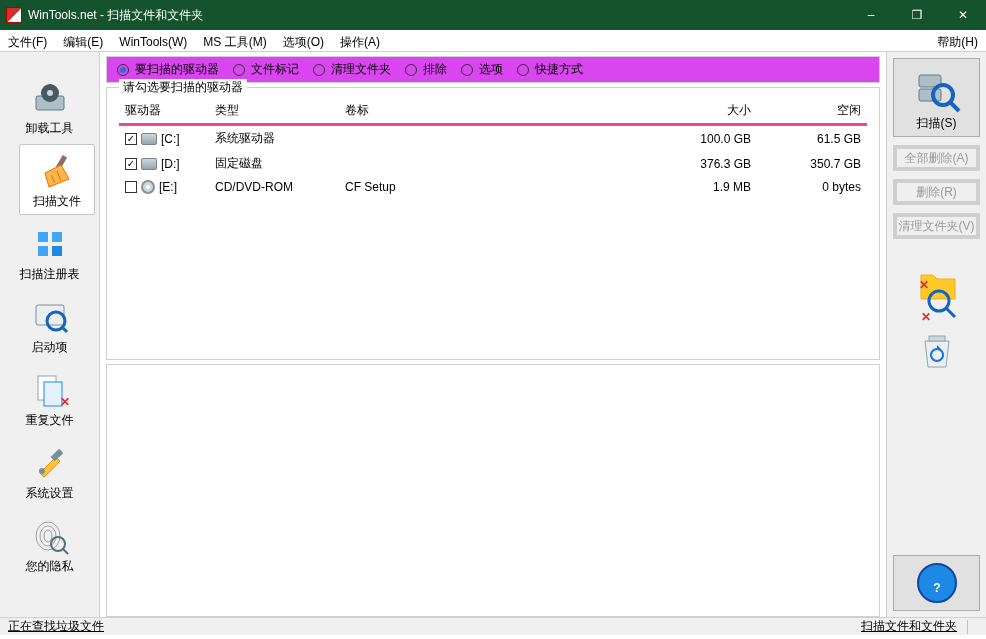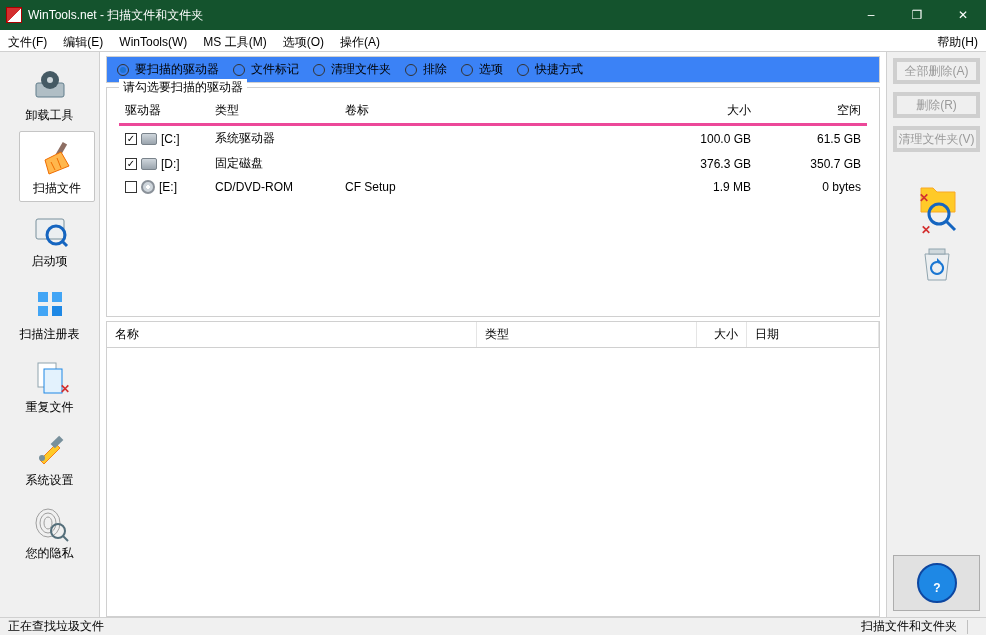--- a/index.html
+++ b/index.html
@@ -14,31 +14,31 @@
 
 
 .menubar { height: 22px; background: #fff; border-bottom: 1px solid #d0d0d0; display: flex; align-items: stretch; }
 .menuitem { padding: 12px 8px; display: flex; align-items: center; }
 .menu-spacer { flex: 1; }
 
 
 .client { height: calc(100% - 30px - 22px - 22px); display: flex; }
 
 
-.sidebar { width: 100px; background: #f0f0f0; border-right: 1px solid #d0d0d0; padding: 6px 4px; display: flex; flex-direction: column; gap: 2px; }
+.sidebar { width: 100px; background: #f0f0f0; border-right: 1px solid #d0d0d0; padding: 19px 4px; display: flex; flex-direction: column; gap: 2px; }
 .side-item { display: flex; flex-direction: column; align-items: center; padding: 6px 0 4px; border: 1px solid transparent; border-radius: 2px; }
 .side-item.selected { background: #fff; border: 1px solid #c5c5c5; margin-left: 15px; }
 .side-icon { width: 40px; height: 40px; margin-bottom: 2px; display: flex; align-items: center; justify-content: center; }
 .side-label { font-size: 12px; text-align: center; }
 
 
 .main { flex: 1; display: flex; flex-direction: column; padding: 4px 6px 0 6px; gap: 4px; }
 
 
-.tabs { display: flex; align-items: center; gap: 14px; padding: 4px 10px; border: 1px solid #d0d0d0; background: #3b82f6; }
+.tabs { display: flex; align-items: center; gap: 14px; padding: 4px 10px; border: 1px solid #d0d0d0; background: #d946ef; }
 .tab { display: flex; align-items: center; gap: 6px; }
 .radio { width: 12px; height: 12px; border: 1px solid #333; border-radius: 50%; position: relative; }
 .radio.on::after { content: ""; position: absolute; inset: 2px; border-radius: 50%; background: #1e73d6; }
 
 
 .group { border: 1px solid #d0d0d0; padding: 10px 12px 12px; position: relative; background: #fff; }
 .group-title { position: absolute; top: -9px; left: 12px; background: #fff; padding: 0 4px; }
 .drive-table { width: 100%; border-collapse: collapse; }
 .drive-table th { text-align: left; font-weight: normal; border-bottom: 3px solid #ec4899; padding: 4px 6px; background: #fff; }
 .drive-table th.r, .drive-table td.r { text-align: right; }
@@ -57,21 +57,21 @@
 
 
 .rightpane { width: 100px; background: #f0f0f0; border-left: 1px solid #d0d0d0; padding: 6px; display: flex; flex-direction: column; gap: 8px; align-items: stretch; }
 .rbtn { height: 26px; border: 4px solid #0ea5e9; background: #e1e1e1; display: flex; align-items: center; justify-content: center; }
 .rbtn.disabled { color: #9a9a9a; background: #efefef; border-color: #cfcfcf; }
 .scan-btn { display: flex; flex-direction: column; align-items: center; padding: 8px 0 4px; border: 1px solid #adadad; background: #e1e1e1; }
 .rp-spacer { flex: 1; }
 .ricon { display: flex; justify-content: center; }
 
 
-.statusbar { height: 18px; border-top: 1px solid #d0d0d0; display: flex; align-items: center; padding: 0 8px; font-size: 12px; background: #f0f0f0; }
+.statusbar { height: 18px; border-top: 1px solid #d0d0d0; display: flex; align-items: center; padding: 0 8px; font-size: 12px; background: #f0f0f0; text-decoration: underline; }
 .status-spacer { flex: 1; }
 .status-sep { width: 1px; height: 14px; background: #c0c0c0; margin: 0 10px; }
 
 svg { display: block; }
 </style>
 </head>
 <body>
 
 <div class="titlebar">
   <div class="titlebar-icon"></div>
@@ -120,37 +120,37 @@
             <path d="M8 22 L24 14 L32 28 L12 36 Z" fill="#ffb74d" stroke="#ef6c00"></path>
             <line x1="14" y1="24" x2="18" y2="32" stroke="#ef6c00"></line>
             <line x1="20" y1="20" x2="24" y2="30" stroke="#ef6c00"></line>
           </svg>
       </div>
       <div class="side-label">扫描文件</div>
     </div>
     <div class="side-item">
       <div class="side-icon">
         <svg width="40" height="40">
-            <rect x="6" y="8" width="28" height="20" rx="2" fill="#eceff1" stroke="#78909c"></rect>
-            <circle cx="26" cy="24" r="9" fill="none" stroke="#1565c0" stroke-width="3"></circle>
-            <line x1="32" y1="30" x2="37" y2="35" stroke="#1565c0" stroke-width="3"></line>
-          </svg>
-      </div>
-      <div class="side-label">启动项</div>
-    </div>
-    <div class="side-item">
-      <div class="side-icon">
-        <svg width="40" height="40">
             <rect x="8" y="8" width="10" height="10" fill="#42a5f5"></rect>
             <rect x="22" y="8" width="10" height="10" fill="#42a5f5"></rect>
             <rect x="8" y="22" width="10" height="10" fill="#42a5f5"></rect>
             <rect x="22" y="22" width="10" height="10" fill="#1e88e5"></rect>
           </svg>
       </div>
       <div class="side-label">扫描注册表</div>
+    </div>
+    <div class="side-item">
+      <div class="side-icon">
+        <svg width="40" height="40">
+            <rect x="6" y="8" width="28" height="20" rx="2" fill="#eceff1" stroke="#78909c"></rect>
+            <circle cx="26" cy="24" r="9" fill="none" stroke="#1565c0" stroke-width="3"></circle>
+            <line x1="32" y1="30" x2="37" y2="35" stroke="#1565c0" stroke-width="3"></line>
+          </svg>
+      </div>
+      <div class="side-label">启动项</div>
     </div>
     <div class="side-item">
       <div class="side-icon">
         <svg width="40" height="40">
             <rect x="8" y="6" width="18" height="24" fill="#fff" stroke="#90a4ae"></rect>
             <rect x="14" y="12" width="18" height="24" fill="#e3f2fd" stroke="#1e88e5"></rect>
             <text x="30" y="36" font-size="16" fill="#d32f2f" font-weight="bold">✕</text>
           </svg>
       </div>
       <div class="side-label">重复文件</div>
@@ -200,21 +200,21 @@
       <div class="tab">
           <span class="radio"></span>
           <span>选项</span>
         </div>
       <div class="tab">
           <span class="radio"></span>
           <span>快捷方式</span>
         </div>
     </div>
 
-    <div class="group" style="height:230px;">
+    <div class="group" style="height:273px;">
       <div class="group-title">请勾选要扫描的驱动器</div>
       <table class="drive-table">
         <thead>
           <tr>
             <th style="width:90px">驱动器</th>
             <th style="width:130px">类型</th>
             <th>卷标</th>
             <th class="r" style="width:110px">大小</th>
             <th class="r" style="width:110px">空闲</th>
           </tr>
@@ -257,31 +257,34 @@
               <td>CD/DVD-ROM</td>
               <td>CF Setup</td>
               <td class="r">1.9 MB</td>
               <td class="r">0 bytes</td>
             </tr>
           </tbody>
       </table>
     </div>
 
     <div class="results">
-      <div class="res-head">
-        <div class="res-col" style="flex:0 0 370px">名称</div>
-        <div class="res-col" style="flex:0 0 220px">类型</div>
-        <div class="res-col" style="flex:0 0 50px;text-align:right">大小</div>
-        <div class="res-col" style="flex:1">日期</div>
-      </div>
       <div class="res-body"></div>
     </div>
   </div>
 
   <div class="rightpane">
+    <div class="scan-btn">
+      <svg width="48" height="48">
+          <rect x="6" y="8" width="22" height="12" rx="2" fill="#b0bec5" stroke="#607d8b"></rect>
+          <rect x="6" y="22" width="22" height="12" rx="2" fill="#b0bec5" stroke="#607d8b"></rect>
+          <circle cx="30" cy="28" r="10" fill="none" stroke="#1565c0" stroke-width="4"></circle>
+          <line x1="37" y1="35" x2="46" y2="44" stroke="#1565c0" stroke-width="4"></line>
+        </svg>
+      <span>扫描(S)</span>
+    </div>
     <div class="rbtn disabled">全部删除(A)</div>
     <div class="rbtn disabled">删除(R)</div>
     <div class="rbtn disabled">清理文件夹(V)</div>
 
     <div class="ricon" style="margin-top:20px;">
       <svg width="48" height="56">
           <path d="M8 8 h12 l4 4 h18 v20 h-34 z" fill="#ffca28" stroke="#f9a825"></path>
           <text x="6" y="22" font-size="14" fill="#d32f2f" font-weight="bold">✕</text>
           <circle cx="26" cy="34" r="10" fill="none" stroke="#1565c0" stroke-width="3"></circle>
           <line x1="33" y1="41" x2="42" y2="50" stroke="#1565c0" stroke-width="3"></line>

